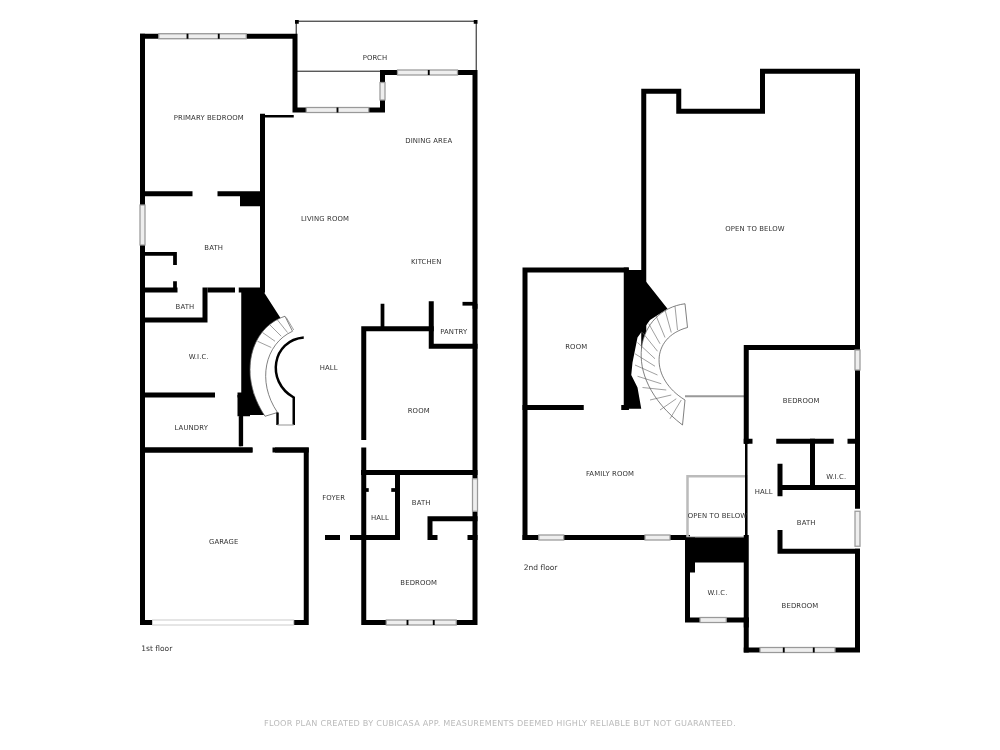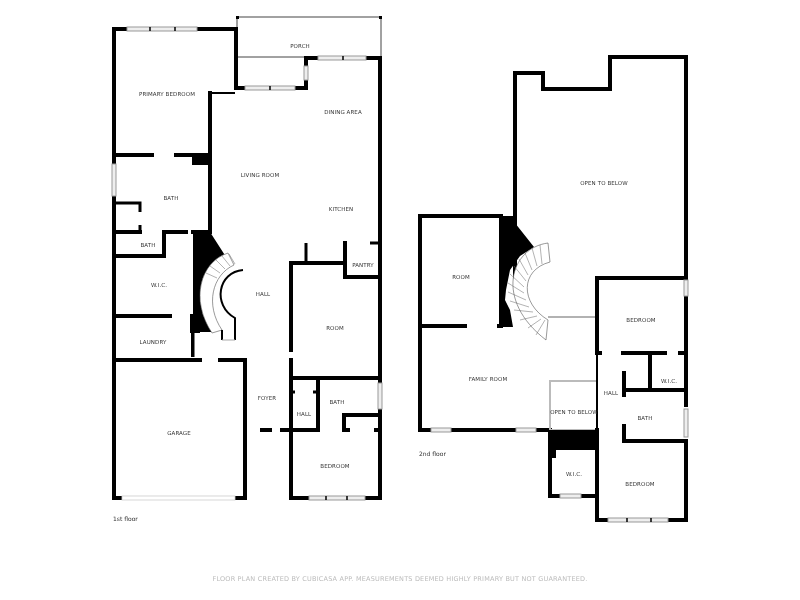--- a/index.html
+++ b/index.html
@@ -197,13 +197,13 @@
     <text class="label" x="669" y="383">W.I.C.</text>
     <text class="label" x="574" y="414">OPEN TO BELOW</text>
     <text class="label" x="645" y="420">BATH</text>
     <text class="label" x="574" y="476">W.I.C.</text>
     <text class="label" x="640" y="486">BEDROOM</text>
 
     <text class="floor-label" x="419" y="456">2nd floor</text>
   </g>
 </svg>
 
-<div class="footer">FLOOR PLAN CREATED BY CUBICASA APP. MEASUREMENTS DEEMED HIGHLY PRIMARY BUT NOT GUARANTEED.</div>
+<div class="footer">FLOOR PLAN CREATED BY CUBICASA APP. MEASUREMENTS DEEMED HIGHLY RELIABLE BUT NOT GUARANTEED.</div>
 
 </body></html>

